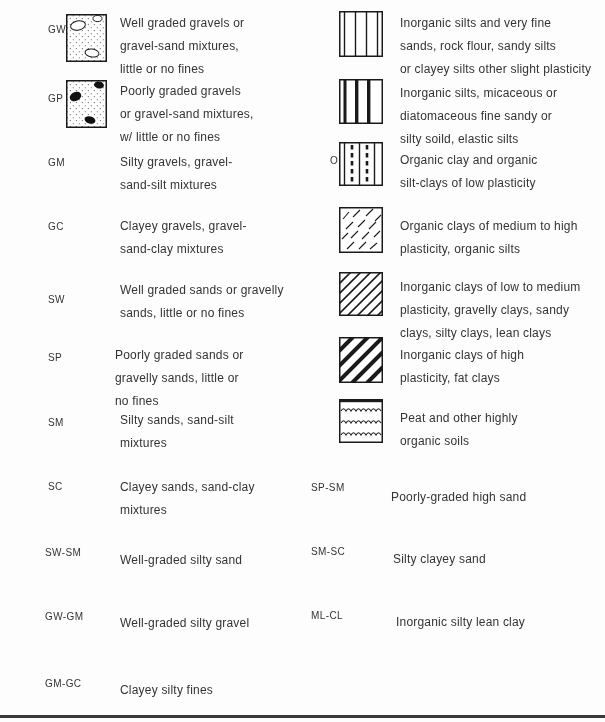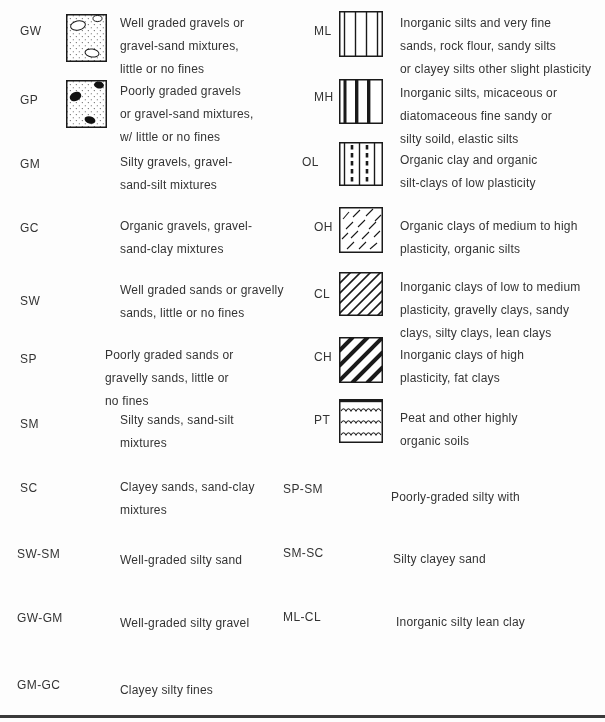--- a/index.html
+++ b/index.html
@@ -4,21 +4,21 @@
 <style>
   * { box-sizing: border-box; }
   html,body { margin:0; padding:0; }
   body {
     width:605px; height:722px; position:relative;
     background:#fdfdfd; color:#2e2e2e;
     font-family:"Liberation Sans", sans-serif;
     overflow:hidden;
   }
   .code {
-    position:absolute; font-size:12px; letter-spacing:.4px; color:#333;
+    position:absolute; font-size:10px; letter-spacing:.4px; color:#333;margin-left:28px;
   }
   .desc {
     position:absolute; font-size:12px; line-height:23px;
     letter-spacing:.2px; white-space:pre-line; color:#333;
   }
   .swatch { position:absolute; line-height:0; }
   .bottom-rule {
     position:absolute; left:0; top:715px; width:605px; height:3px;
     background:#3a3a3a;
   }
@@ -76,33 +76,33 @@
 </div>
 
 <div class="row">
   <span class="code" style="left:20px;top:157px">GM</span>
   <span class="desc" style="left:120px;top:151px">Silty gravels, gravel-
 sand-silt mixtures</span>
 </div>
 
 <div class="row">
   <span class="code" style="left:20px;top:221px">GC</span>
-  <span class="desc" style="left:120px;top:215px">Organic gravels, gravel-
+  <span class="desc" style="left:120px;top:215px">Clayey gravels, gravel-
 sand-clay mixtures</span>
 </div>
 
 <div class="row">
   <span class="code" style="left:20px;top:294px">SW</span>
   <span class="desc" style="left:120px;top:279px">Well graded sands or gravelly
 sands, little or no fines</span>
 </div>
 
 <div class="row">
   <span class="code" style="left:20px;top:352px">SP</span>
-  <span class="desc" style="left:105px;top:344px">Poorly graded sands or
+  <span class="desc" style="left:115px;top:344px">Poorly graded sands or
 gravelly sands, little or
 no fines</span>
 </div>
 
 <div class="row">
   <span class="code" style="left:20px;top:417px">SM</span>
   <span class="desc" style="left:120px;top:409px">Silty sands, sand-silt
 mixtures</span>
 </div>
 
@@ -260,21 +260,21 @@
         <path d="M2 36 q2.5 -4.5 5 0 q2.5 -4.5 5 0 q2.5 -4.5 5 0 q2.5 -4.5 5 0 q2.5 -4.5 5 0 q2.5 -4.5 5 0 q2.5 -4.5 5 0 q2.5 -4.5 5 0"></path>
       </g>
     </svg>
   </span>
   <span class="desc" style="left:400px;top:407px">Peat and other highly
 organic soils</span>
 </div>
 
 <div class="row">
   <span class="code" style="left:283px;top:482px">SP-SM</span>
-  <span class="desc" style="left:391px;top:486px">Poorly-graded silty with</span>
+  <span class="desc" style="left:391px;top:486px">Poorly-graded high sand</span>
 </div>
 
 <div class="row">
   <span class="code" style="left:283px;top:546px">SM-SC</span>
   <span class="desc" style="left:393px;top:548px">Silty clayey sand</span>
 </div>
 
 <div class="row">
   <span class="code" style="left:283px;top:610px">ML-CL</span>
   <span class="desc" style="left:396px;top:611px">Inorganic silty lean clay</span>

